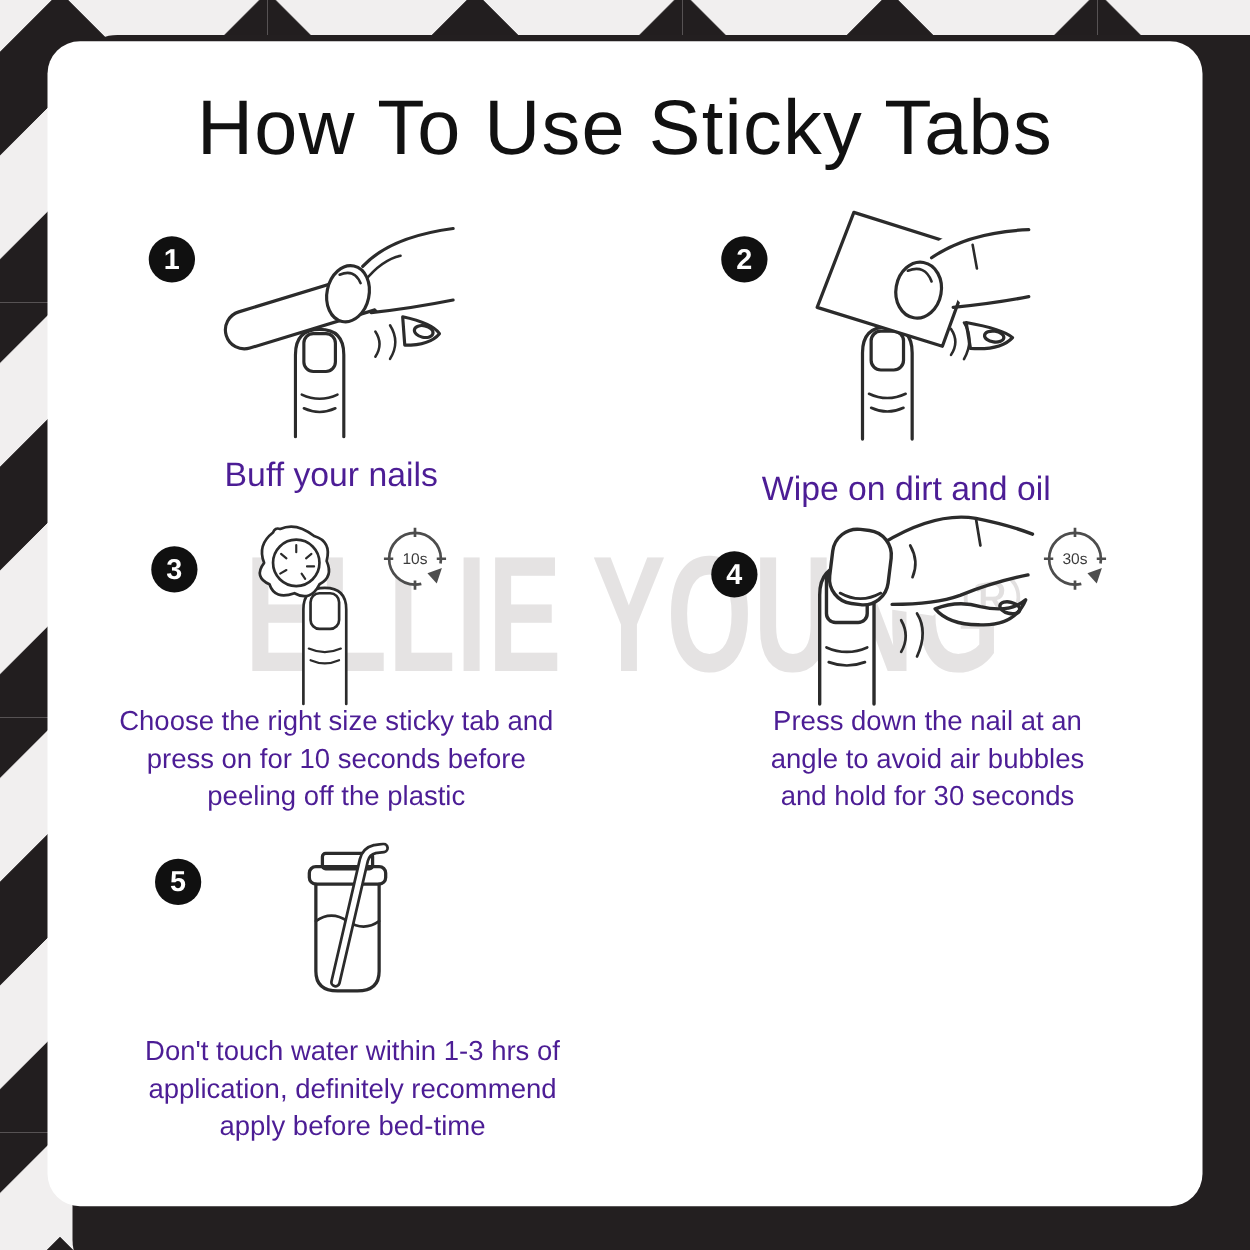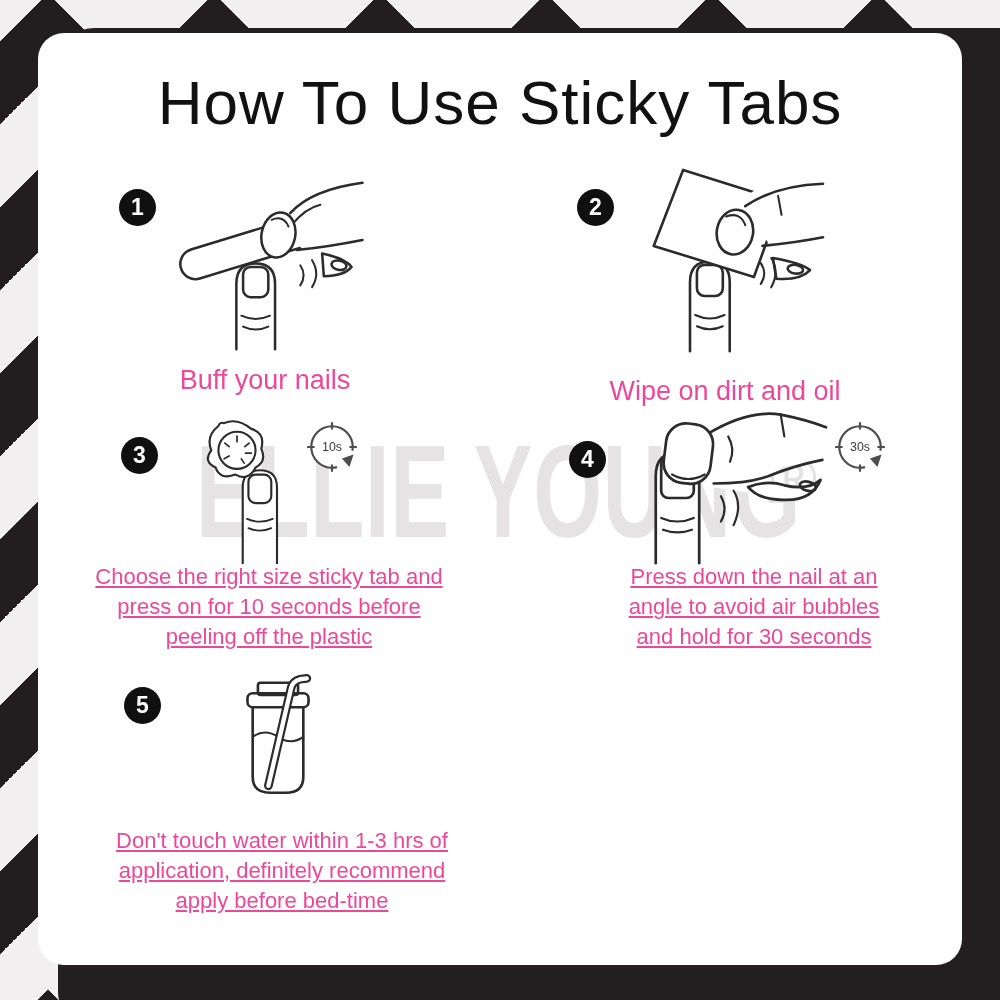--- a/index.html
+++ b/index.html
@@ -29,23 +29,23 @@
   .watermark{position:absolute;left:158px;top:409px;z-index:1;color:#e5e3e3;
     font-size:132px;line-height:100px;font-weight:bold;white-space:nowrap;
     transform:scaleX(0.67);transform-origin:left top;letter-spacing:1px;}
   .wm-reg{position:absolute;left:732px;top:413px;z-index:1;color:#e2e0e0;
     font-size:64px;line-height:64px;font-weight:400;}
 
   .badge{position:absolute;z-index:4;width:37px;height:37px;border-radius:50%;
     background:#101010;color:#fff;display:flex;align-items:center;justify-content:center;
     font-size:23px;font-weight:bold;}
 
-  .caption{position:absolute;z-index:4;text-align:center;color:#ec4899;}
+  .caption{position:absolute;z-index:4;text-align:center;color:#4c1d95;}
   .cap-lg{font-size:27px;line-height:32px;}
-  .cap-sm{font-size:22px;line-height:30px;text-decoration:underline;}
+  .cap-sm{font-size:22px;line-height:30px;}
 
   .illo{position:absolute;z-index:2;}
   .illo .ln{stroke:#2b2b2b;stroke-width:3;fill:none;stroke-linecap:round;stroke-linejoin:round;}
   .illo .wf{stroke:#2b2b2b;stroke-width:3;fill:#fff;stroke-linecap:round;stroke-linejoin:round;}
   .illo .uf{stroke:none;fill:#fff;}
   .illo .thin{stroke:#2b2b2b;stroke-width:2.4;fill:none;stroke-linecap:round;}
 
   .timer{position:absolute;z-index:3;}
   .timer .ring{fill:#fff;stroke:#4d4d4d;stroke-width:2.6;}
   .timer .tick{stroke:#4d4d4d;stroke-width:2.6;fill:none;}
@@ -149,21 +149,21 @@
       <path class="thin" d="M100,104 Q108,118 100,132"></path>
       <path class="thin" d="M114,98 Q124,114 114,136"></path>
       <path class="thin" d="M108,38 Q116,52 110,66"></path>
     </svg>
     <svg class="timer" style="left:793px;top:385px;" width="58" height="58" viewBox="0 0 70 70">
       <circle class="ring" cx="35" cy="35" r="25" pathLength="100" stroke-dasharray="82 18" stroke-dashoffset="-21"></circle>
       <path class="tick" d="M35,5 L35,14 M35,56 L35,65 M5,35 L14,35 M56,35 L65,35"></path>
       <path class="arrow" d="M61,44 L47,49 L56,59 Z"></path>
       <text x="35" y="40" text-anchor="middle">30s</text>
     </svg>
-    <div class="caption cap-sm" style="left:576px;top:529px;width:280px;">Press down the nail at an angle to avoid air bubbles and hold for 30 seconds</div>
+    <div class="caption cap-sm" style="left:564px;top:529px;width:280px;">Press down the nail at an angle to avoid air bubbles and hold for 30 seconds</div>
 
     <div class="badge" style="left:86px;top:654px;">
       <span>5</span>
     </div>
     <svg class="illo" style="left:192px;top:641px;" width="96" height="131" viewBox="0 0 110 150">
       <rect class="ln" x="32" y="10" width="46" height="14" rx="3"></rect>
       <rect class="ln" x="20" y="22" width="70" height="16" rx="6"></rect>
       <path class="ln" d="M26,38 L26,118 Q26,136 46,136 L64,136 Q84,136 84,118 L84,38"></path>
       <path class="thin" d="M26,72 Q40,62 55,72 Q70,82 84,72"></path>
       <path d="M44,128 L70,16 Q72,8 80,6 L88,5" stroke="#2b2b2b" stroke-width="10" fill="none" stroke-linecap="round" stroke-linejoin="round"></path>

